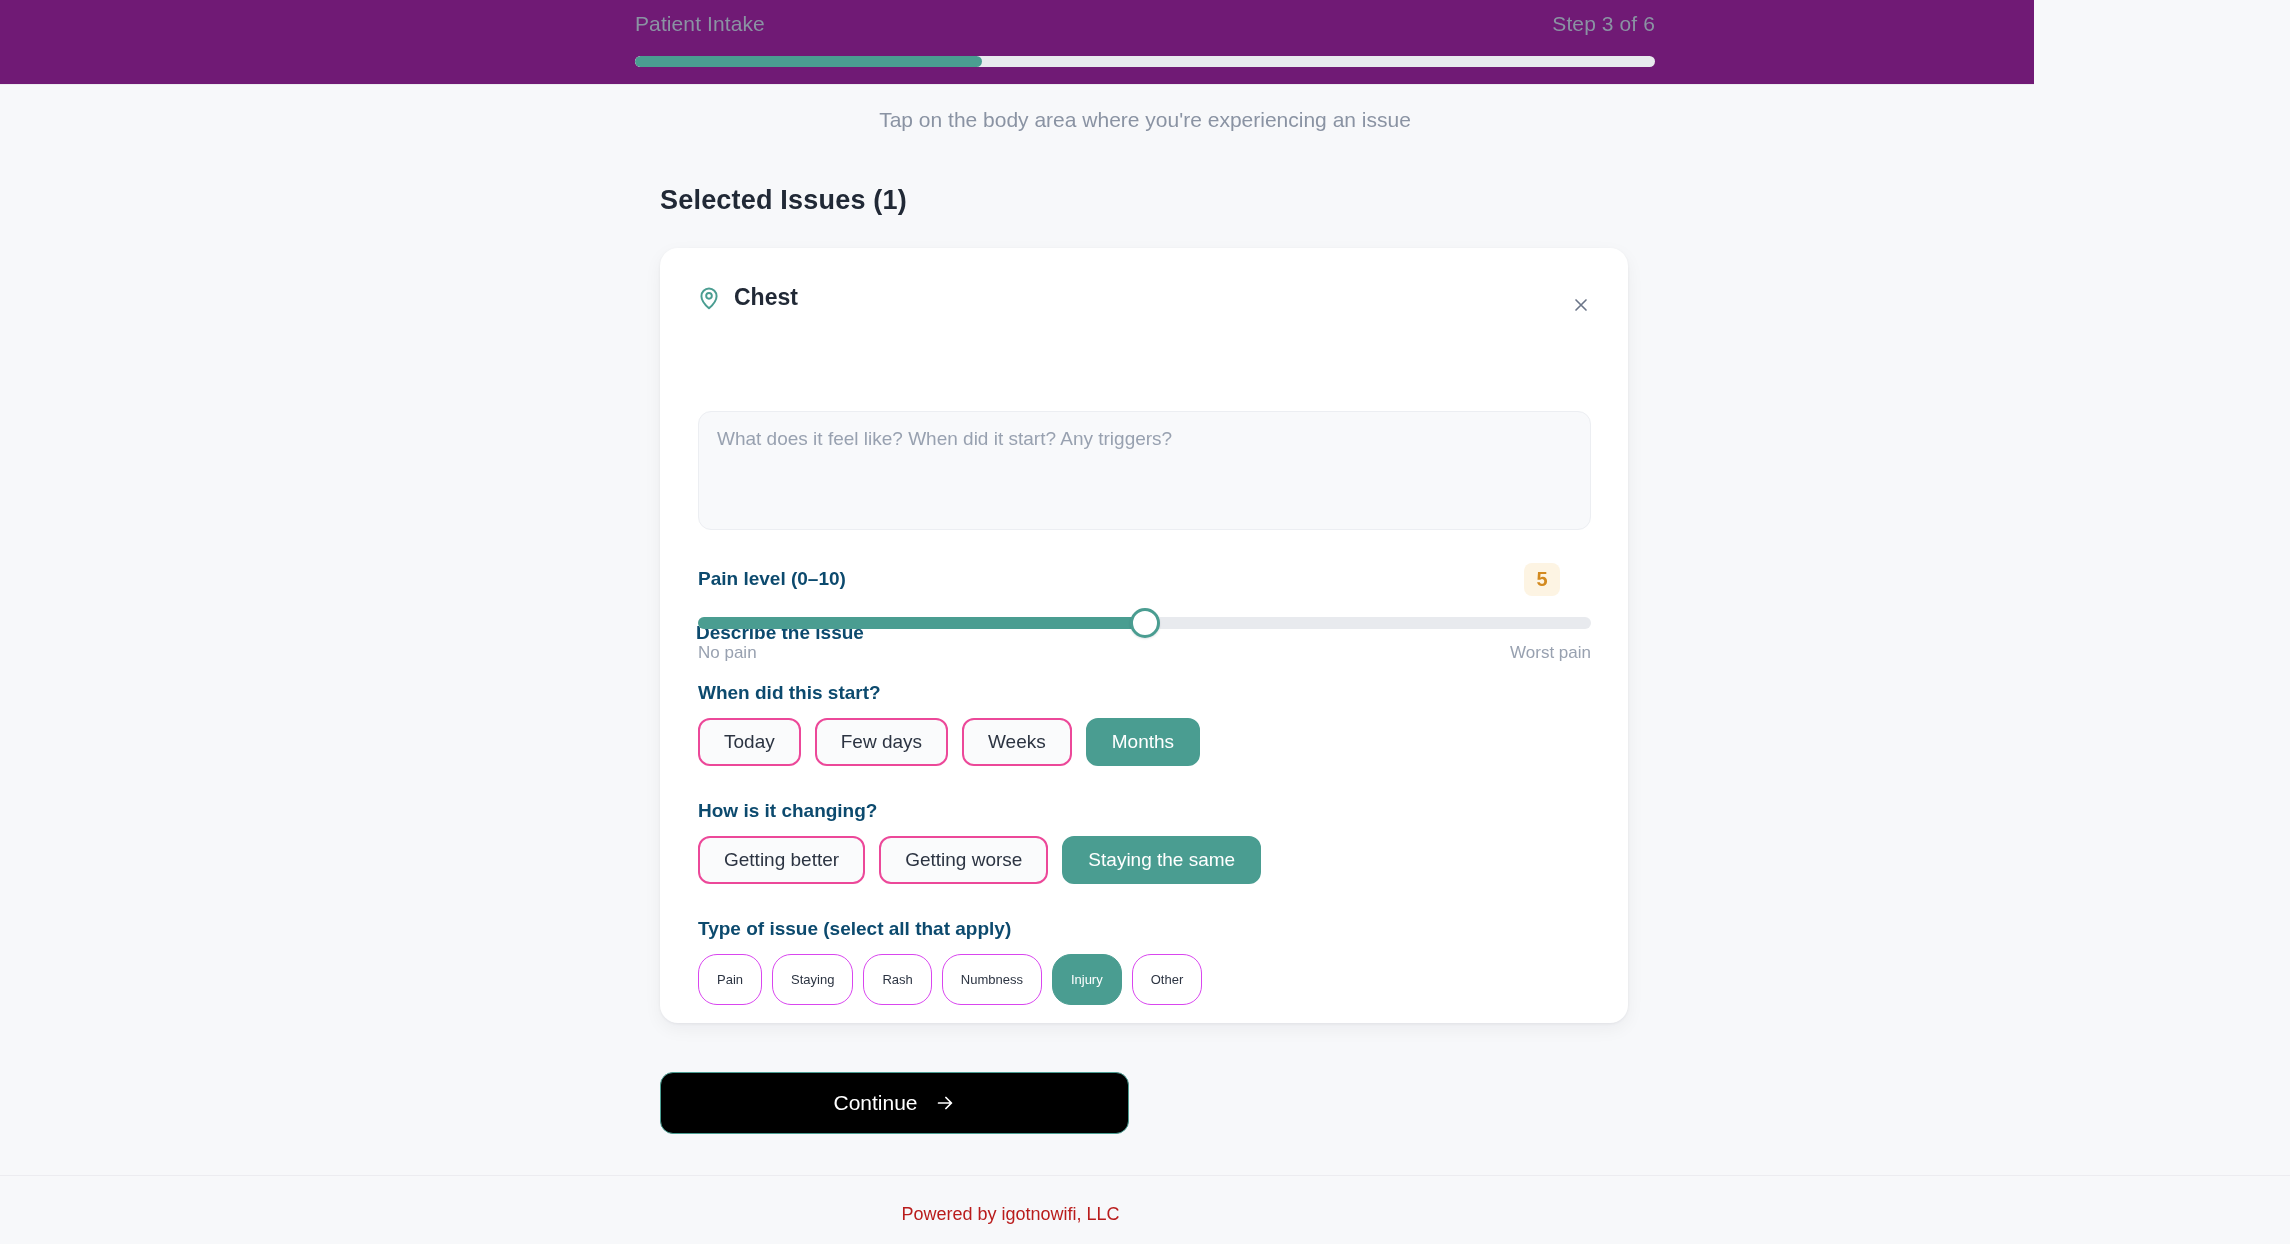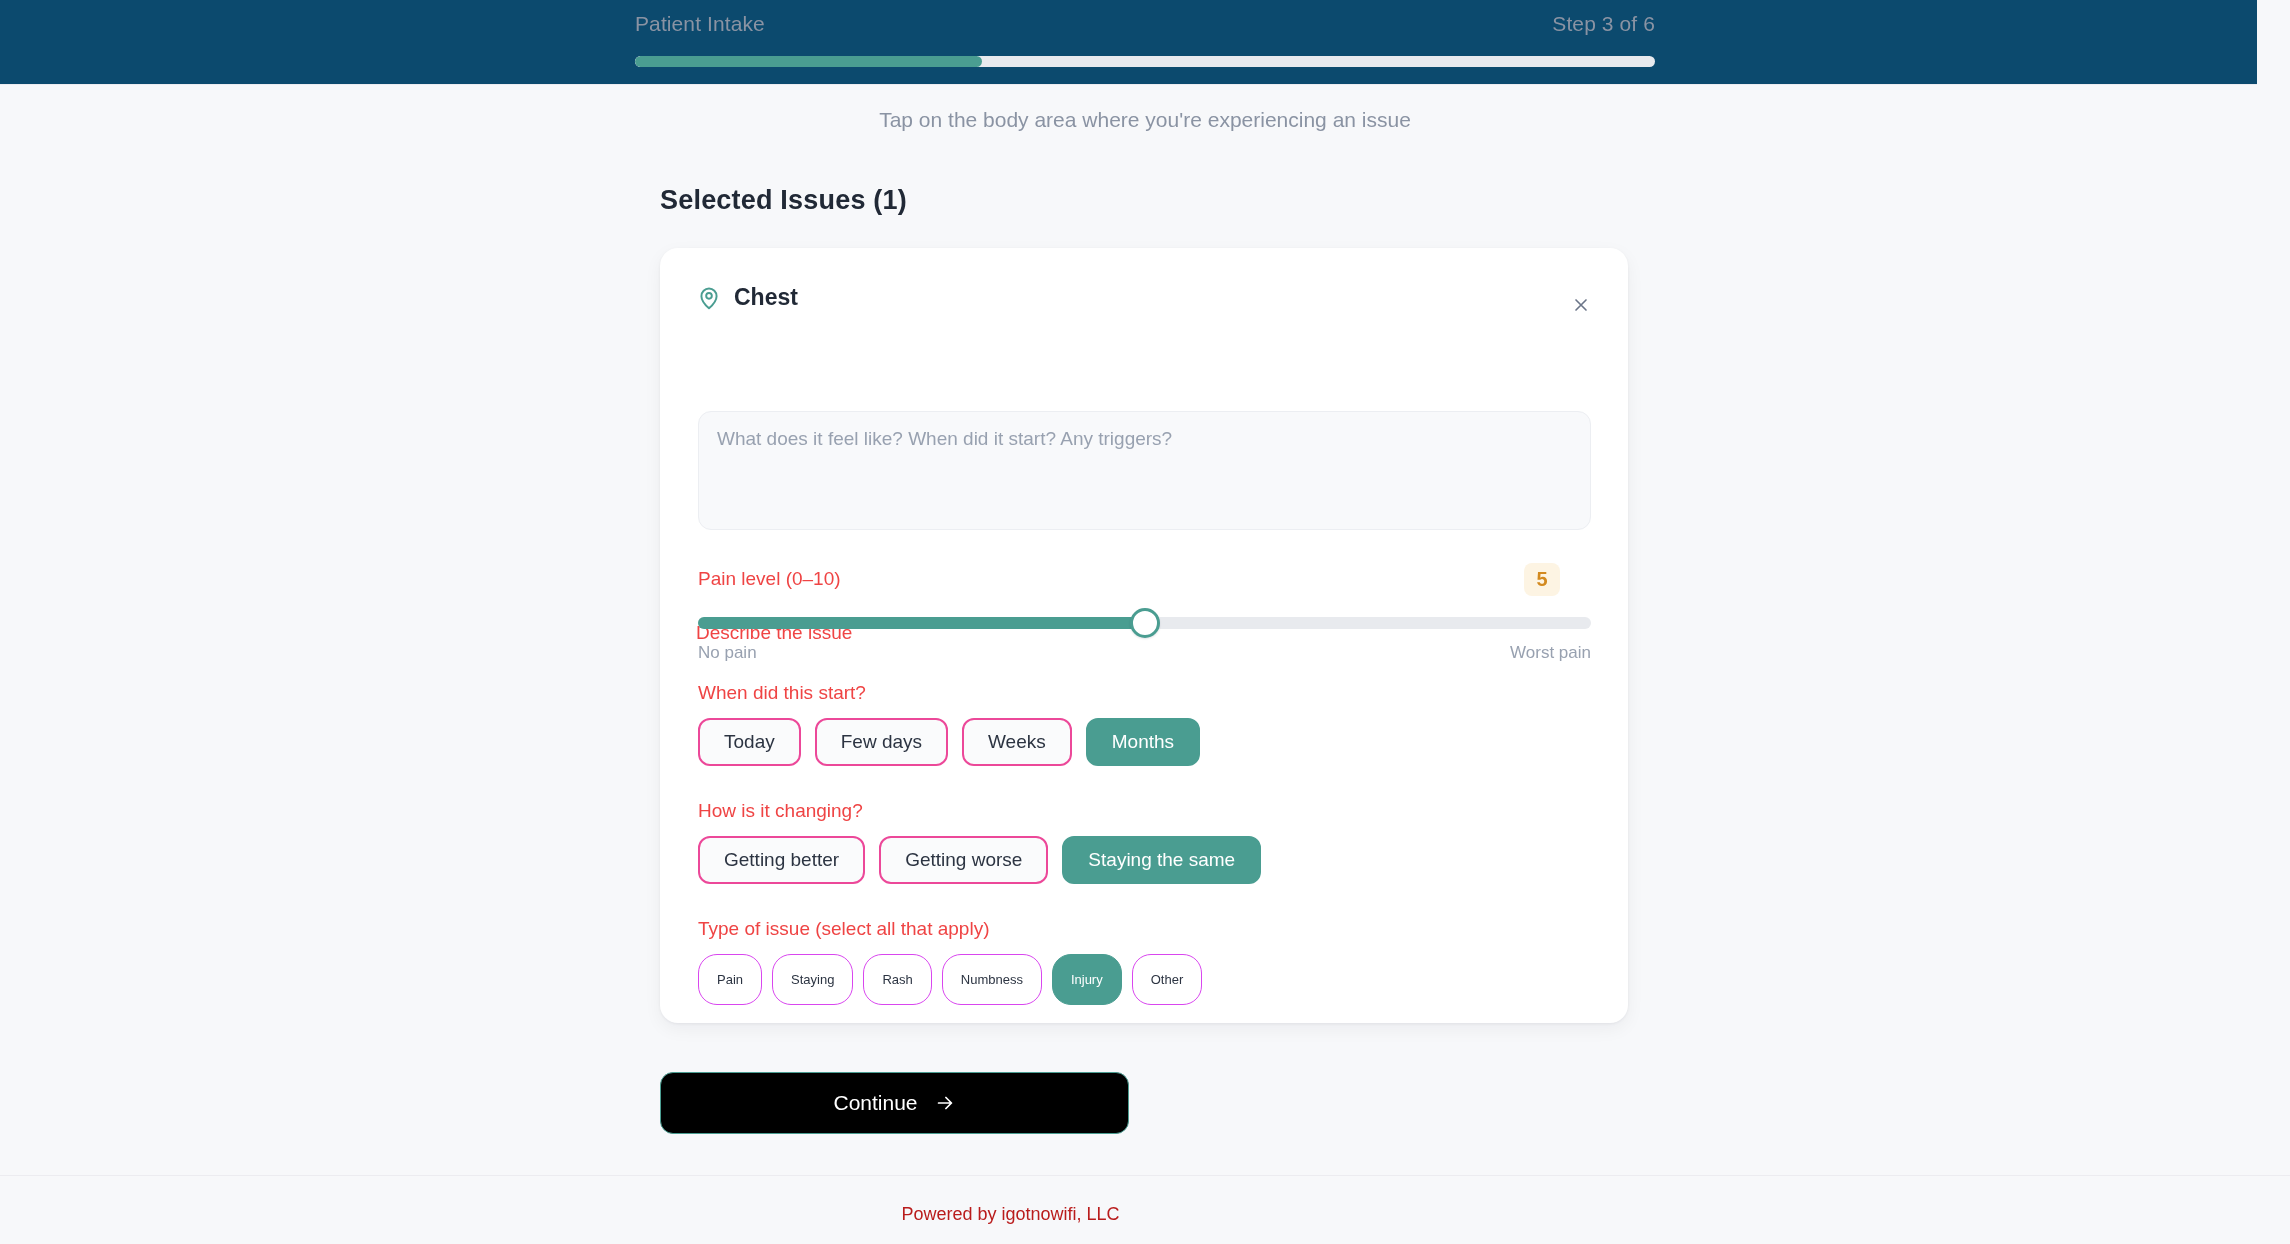--- a/index.html
+++ b/index.html
@@ -6,22 +6,22 @@
   html, body {
     width: 2290px; height: 1244px;
     background: #f7f8fa;
     font-family: "Liberation Sans", sans-serif;
     -webkit-font-smoothing: antialiased;
   }
   body { overflow: hidden; position: relative; }
 
   
   .topbar {
-    position: absolute; left: 0; top: 0; width: 2257px; height: 85px;
-    background: #0c4a6e;
+    position: absolute; left: 0; top: 0; width: 2034px; height: 85px;
+    background: #701a75;
     border-bottom: 1px solid #ececf0;
   }
   .topbar-inner {
     position: absolute; left: 635px; top: 0; width: 1020px; height: 85px;
   }
   .topbar-row {
     position: absolute; left: 0; top: 12px; width: 1020px;
     display: flex; justify-content: space-between; align-items: baseline;
   }
   .app-title {
@@ -65,21 +65,21 @@
     font-size: 23px; font-weight: 600; color: #212936;
   }
   .close-btn {
     position: absolute; right: 0; top: 4px; width: 34px; height: 34px;
     display: flex; align-items: center; justify-content: center;
     background: transparent; border: none; cursor: pointer;
   }
   .close-icon { width: 20px; height: 20px; display: block; }
 
   .field-label {
-    font-size: 19px; color: #ef4444; font-weight: 400;
+    font-size: 19px; color: #0c4a6e; font-weight: 700;
   }
 
   
   .describe-label { position: absolute; left: 36px; top: 374px; }
   .describe-box {
     position: absolute; left: 698px; top: 411px; width: 893px; height: 119px;
     background: #f8f9fb; border: 1px solid #eceef2; border-radius: 13px;
   }
   .describe-placeholder {
     position: absolute; left: 18px; top: 16px;

